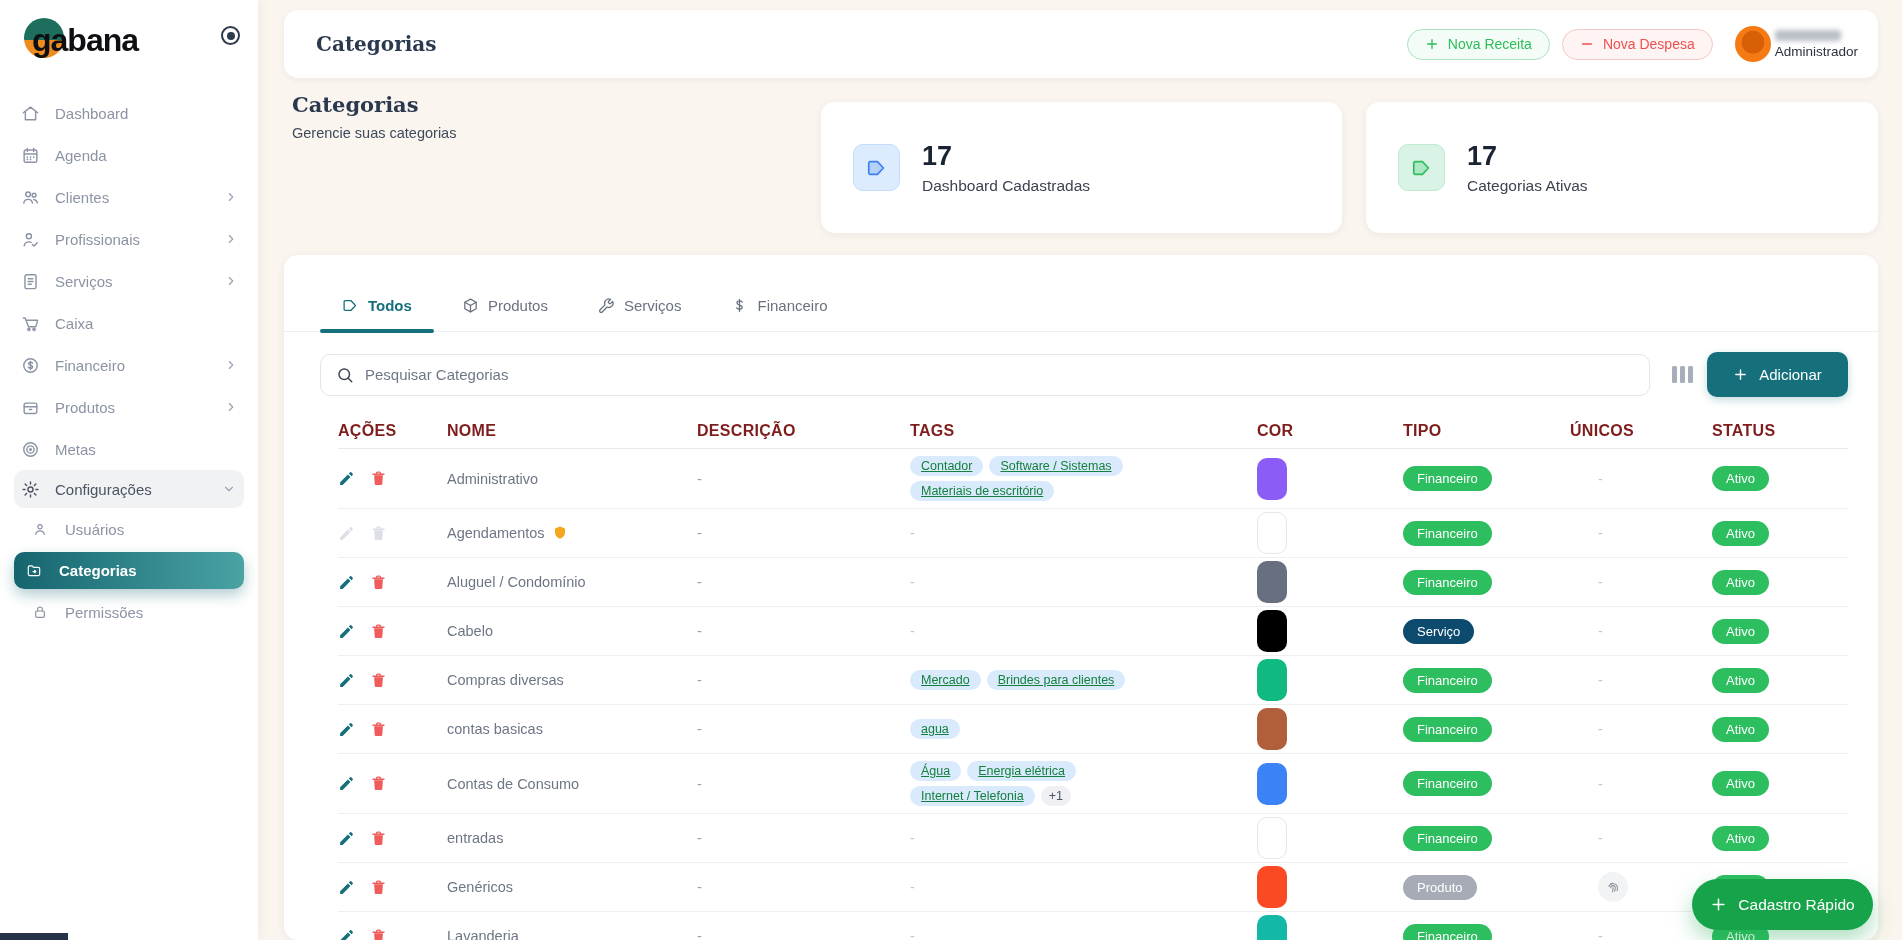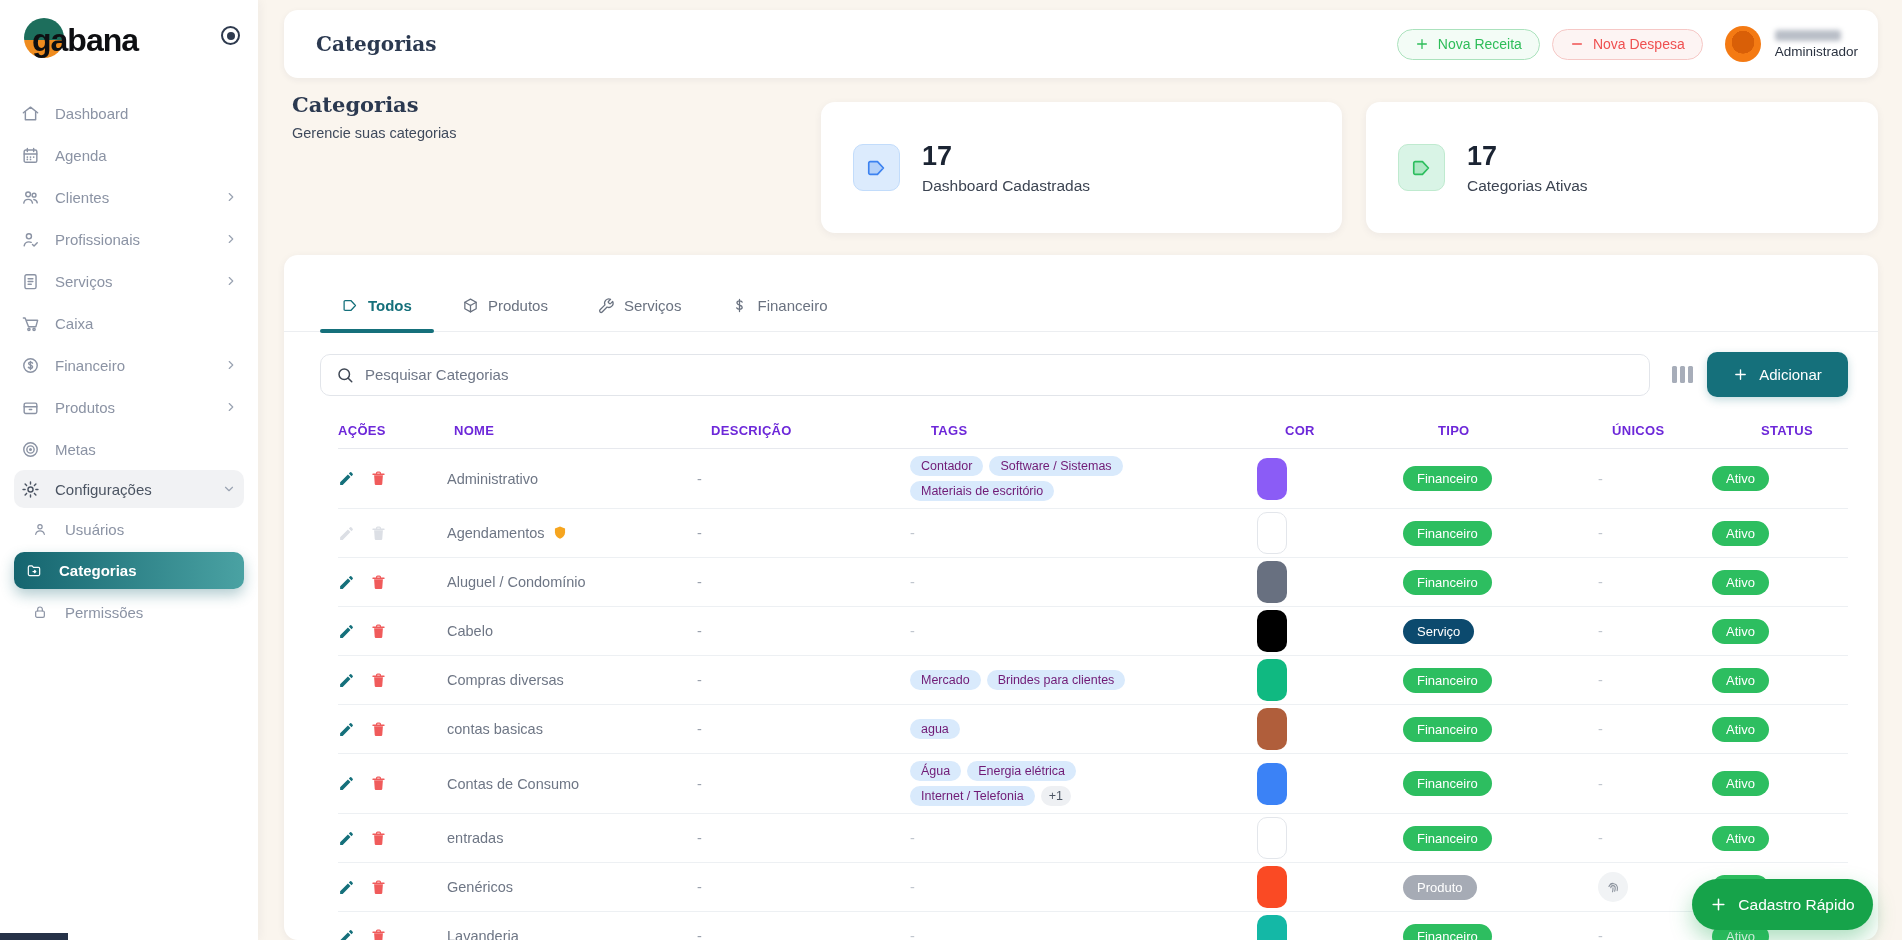--- a/index.html
+++ b/index.html
@@ -39,21 +39,21 @@
 
   .top-card { position:absolute; left:26px; top:10px; width:1594px; height:68px; background:#fff;
               border-radius:14px; box-shadow:0 2px 7px rgba(40,40,70,.06);
               display:flex; align-items:center; padding:0 20px 0 32px; }
   .top-title { font-family:"DejaVu Serif", serif; font-size:20px; font-weight:700; color:#2b3950; margin-right:auto; }
   .btn-pill { display:flex; align-items:center; gap:9px; height:31px; padding:0 17px; border-radius:16px;
               font-size:14px; background:#fff; cursor:pointer; }
   .btn-receita { color:#2ebd59; border:1px solid #abe2bd; background:#f3fcf6; margin-right:12px; }
   .btn-despesa { color:#ef5050; border:1px solid #f6c8c6; background:#fdf4f3; }
   .btn-pill svg { width:14px; height:14px; }
-  .user-chip { display:flex; align-items:center; gap:14px; margin-left:22px; cursor:pointer;justify-content:space-between; }
+  .user-chip { display:flex; align-items:center; gap:4px; margin-left:22px; cursor:pointer;justify-content:space-between; }
   .avatar { width:36px; height:36px; border-radius:50%;
             background:radial-gradient(circle at 50% 45%, #d95f07 0 42%, #f47a13 43% 100%); }
   .user-meta { display:flex; flex-direction:column; gap:3px; }
   .user-name-blur { width:66px; height:11px; border-radius:3px; background:#b9bec7; filter:blur(2.5px); }
   .user-role { font-size:13.5px; color:#2a3240; }
 
   .page-head { position:absolute; left:34px; top:92px; }
   .page-head h2 { font-family:"DejaVu Serif", serif; font-size:21px; font-weight:700; color:#2b3950; }
   .page-head p { margin-top:8px; font-size:14.5px; color:#3f4a5c; }
 
@@ -90,37 +90,37 @@
   .cols-icon i { width:5.5px; height:17px; background:#a7adb9; border-radius:1.5px; }
   .btn-add { width:141px; height:45px; border:0; background:#15707b; color:#fff; border-radius:10px;
              font-size:15px; display:flex; align-items:center; justify-content:center; gap:11px;
              cursor:pointer; box-shadow:0 3px 8px rgba(21,112,123,.25); font-family:inherit; }
   .btn-add svg { width:15px; height:15px; }
 
   
   .table { padding:16px 30px 0 54px; }
   .grid-row { display:grid; grid-template-columns:109px 250px 213px 347px 146px 167px 142px auto;
               align-items:center; }
-  .thead { height:36px; border-bottom:1px solid #e7e9ee; font-size:13px; font-weight:700; color:#6d28d9;
-           letter-spacing:.3px;gap:7px; }
+  .thead { height:36px; border-bottom:1px solid #e7e9ee; font-size:16px; font-weight:700; color:#7f1d1d;
+           letter-spacing:.3px; }
   .trow { min-height:49px; border-bottom:1px solid #edf0f3; font-size:14.5px; color:#6e7685; }
   .cell-actions { display:flex; gap:15px; }
   .act { display:flex; cursor:pointer; }
   .act svg { width:17px; height:17px; }
   .act.edit { color:#15707b; }
   .act.del  { color:#f05b5b; }
   .trow.disabled .act.edit, .trow.disabled .act.del { color:#dcdfe5; }
   .cell-name { display:flex; align-items:center; gap:7px; }
   .cell-name svg.shield { width:16px; height:18px; }
   .dash { color:#9aa1ad; }
   .dash-light { color:#c0c6ce; }
   .cell-tags { display:flex; flex-direction:column; gap:5px; padding:7px 0; }
   .tag-line { display:flex; gap:6px; align-items:center; flex-wrap:wrap; }
-  .tag { background:#d9eafc; color:#701a75; font-size:12.5px; padding:3px 11px; border-radius:999px;
-         white-space:nowrap; }
+  .tag { background:#d9eafc; color:#15803d; font-size:12.5px; padding:3px 11px; border-radius:999px;
+         white-space:nowrap;text-decoration:underline; }
   .tag-more { background:#eef0f3; color:#4b5563; font-size:12.5px; padding:3px 8px; border-radius:999px; }
   .swatch { display:block; width:30px; height:42px; border-radius:10px; }
   .swatch.empty { border:1px solid #e3e6eb; background:#fff; }
   .pill { display:inline-block; color:#fff; font-size:13px; padding:5px 14px; border-radius:999px; }
   .p-fin, .p-green { background:#2dbe60; }
   .p-serv { background:#0c4a6e; }
   .p-prod { background:#a6abb5; }
   .cell-unicos { padding-left:28px; }
   .fp-circle { width:30px; height:30px; border-radius:50%; background:#f1f3f5; display:flex;
                align-items:center; justify-content:center; color:#8a919c; }

